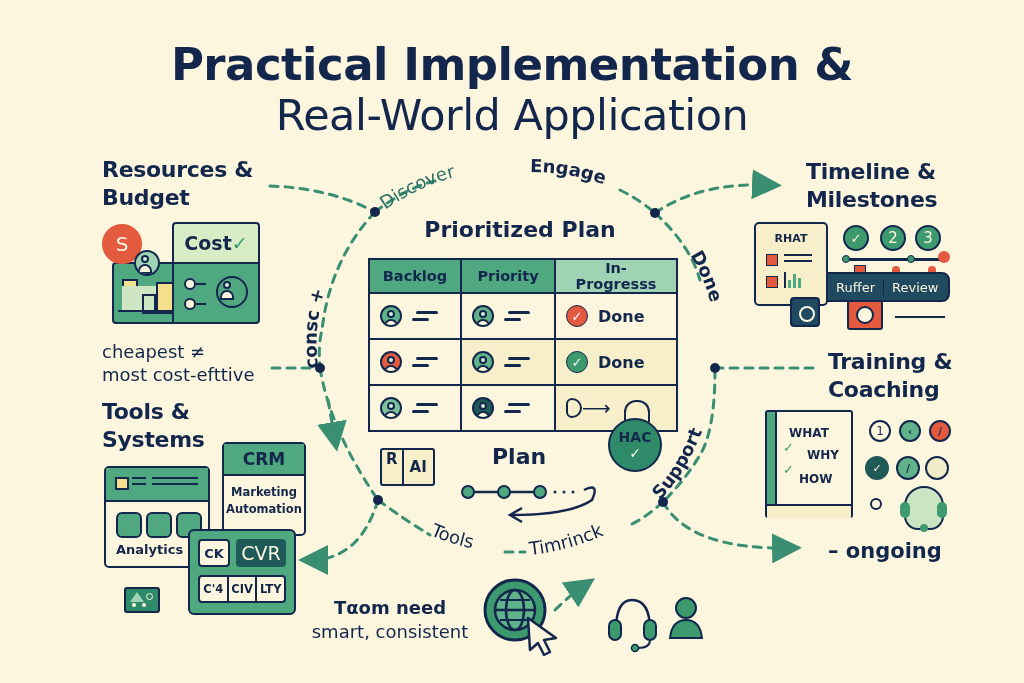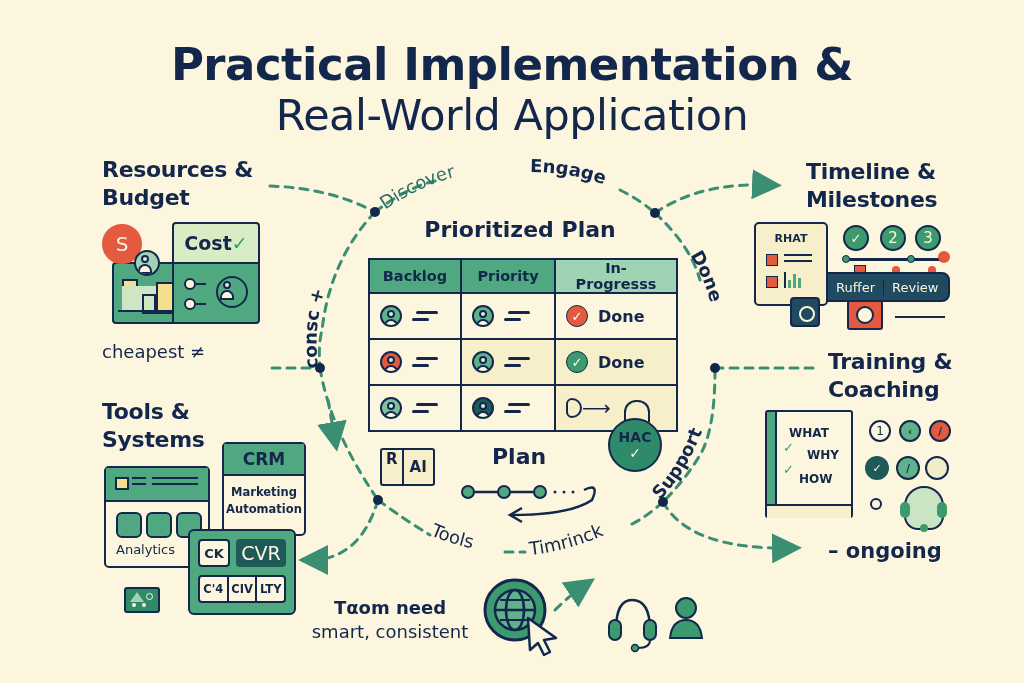--- a/index.html
+++ b/index.html
@@ -110,34 +110,35 @@
     <div class="abs" style="left:22px;top:19px;width:10px;height:2px;background:#13274d;"></div>
     <div class="abs" style="left:10px;top:34px;width:8px;height:8px;border-radius:50%;border:2px solid #13274d;background:#fdf6df;"></div>
     <div class="abs" style="left:22px;top:39px;width:10px;height:2px;background:#13274d;"></div>
     <div class="abs avatar" style="left:42px;top:12px;width:32px;height:32px;background:#4fa880;border-width:2.5px;"></div>
   </div>
   <div class="circle" style="left:0;top:2px;width:40px;height:40px;background:#e35a3f;color:#fdf6df;font-size:20px;font-weight:normal;border-color:#e35a3f;">S</div>
   <div class="abs avatar" style="left:32px;top:28px;width:26px;height:26px;background:#9fd3b3;"></div>
 </div>
 <div class="abs note" style="left:102px;top:340px;">
   <div>cheapest ≠</div>
+  <div>most cost-efttive</div>
 </div>
 
 <div class="abs heading" style="left:102px;top:398px;">
   <div>Tools &amp;</div>
   <div>Systems</div>
 </div>
 <div class="box" style="left:222px;top:442px;width:84px;height:94px;background:#fdf6df;">
   <div class="abs" style="left:0;top:0;width:80px;height:30px;background:#4fa880;border-bottom:2px solid #13274d;display:flex;align-items:center;justify-content:center;font-size:17px;font-weight:bold;">CRM</div>
   <div class="abs" style="left:0;top:40px;width:80px;text-align:center;font-size:11.5px;font-weight:bold;line-height:17px;">
     <div>Marketing</div>
     <div>Automation</div>
   </div>
 </div>
-<div class="box" style="left:104px;top:466px;width:106px;height:102px;background:#fdf6df;">
+<div class="box" style="left:104px;top:466px;width:106px;height:102px;background:#fdf6df;font-weight:bold;">
   <div class="abs" style="left:0;top:0;width:102px;height:32px;background:#4fa880;border-bottom:2px solid #13274d;">
     <div class="abs" style="left:9px;top:9px;width:10px;height:9px;border:2px solid #13274d;background:#f3df8e;"></div>
     <div class="abs" style="left:26px;top:9px;width:14px;height:2px;background:#13274d;box-shadow:0 6px 0 #13274d;"></div>
     <div class="abs" style="left:46px;top:9px;width:46px;height:2px;background:#13274d;box-shadow:0 6px 0 #13274d;"></div>
   </div>
   <div class="abs" style="left:10px;top:44px;width:22px;height:22px;border:2px solid #13274d;border-radius:6px;background:#4fa880;"></div>
   <div class="abs" style="left:40px;top:44px;width:22px;height:22px;border:2px solid #13274d;border-radius:6px;background:#4fa880;"></div>
   <div class="abs" style="left:70px;top:44px;width:22px;height:22px;border:2px solid #13274d;border-radius:6px;background:#4fa880;"></div>
   <div class="abs" style="left:10px;top:74px;font-size:13px;">Analytics</div>
 </div>

